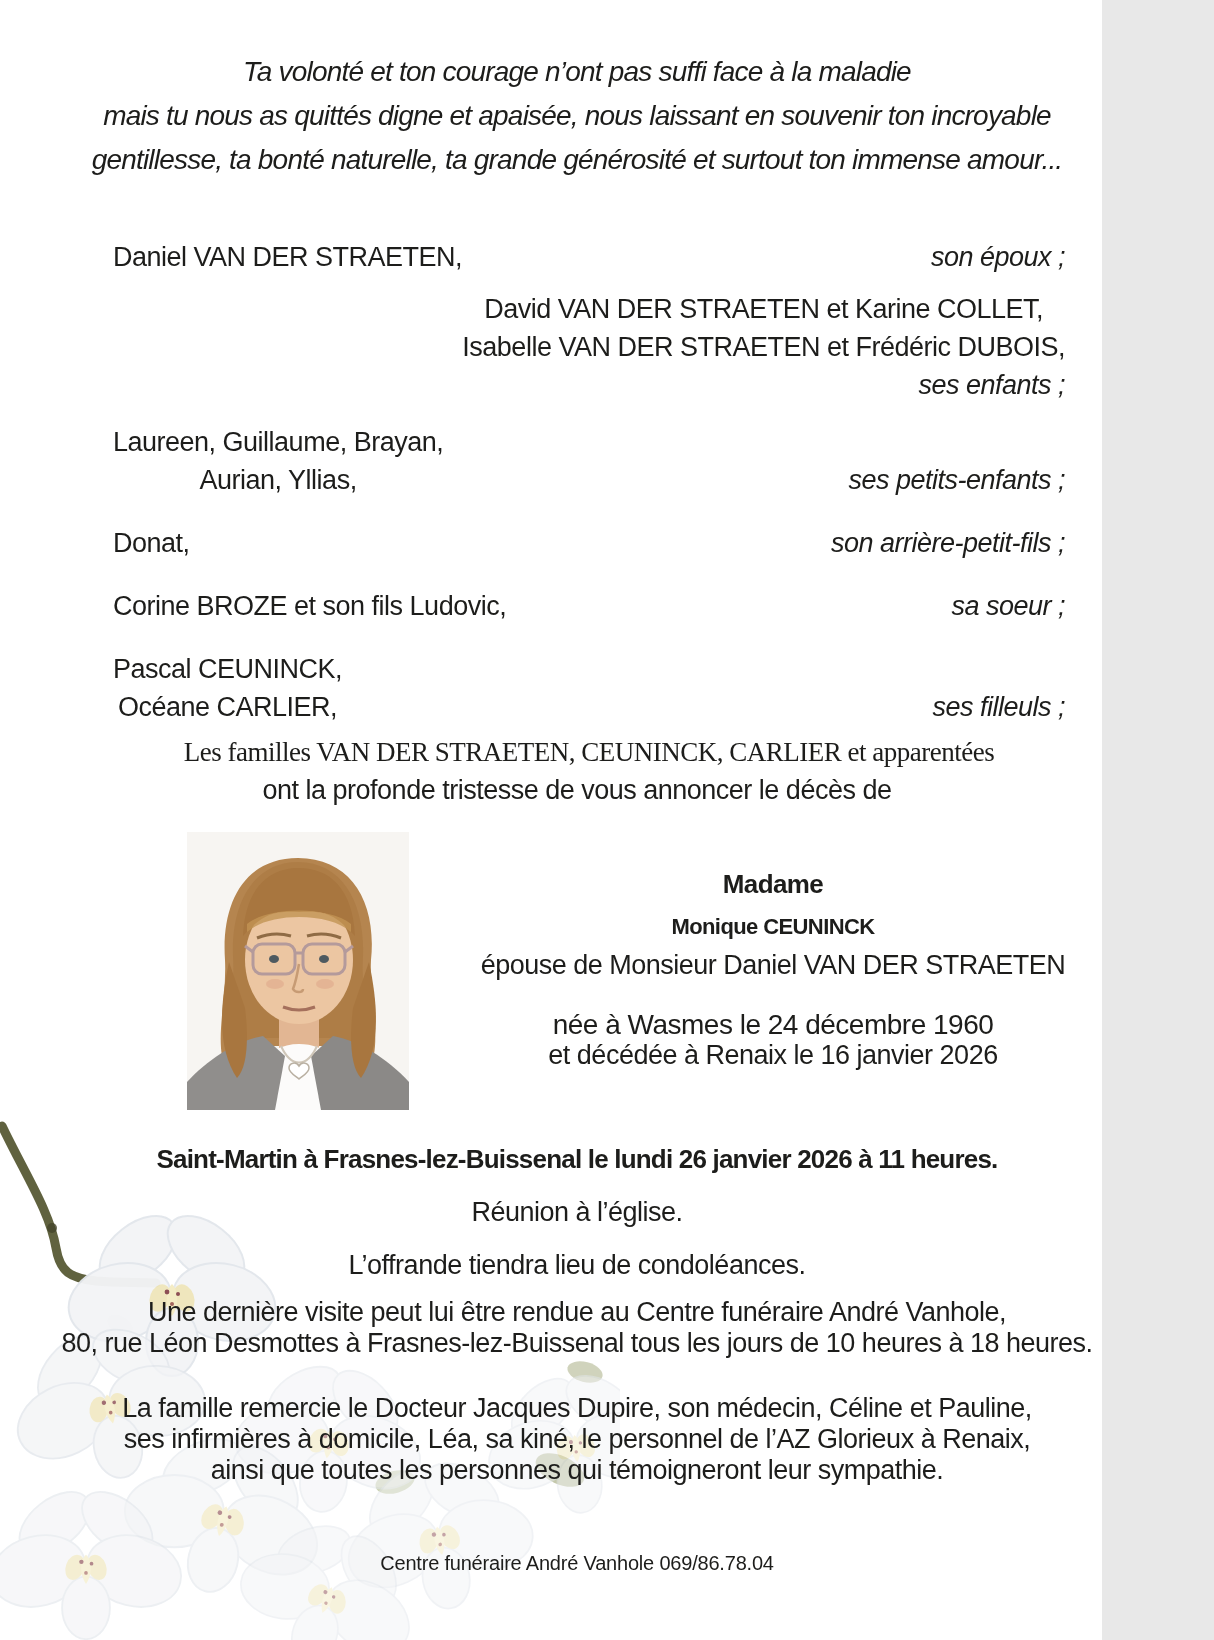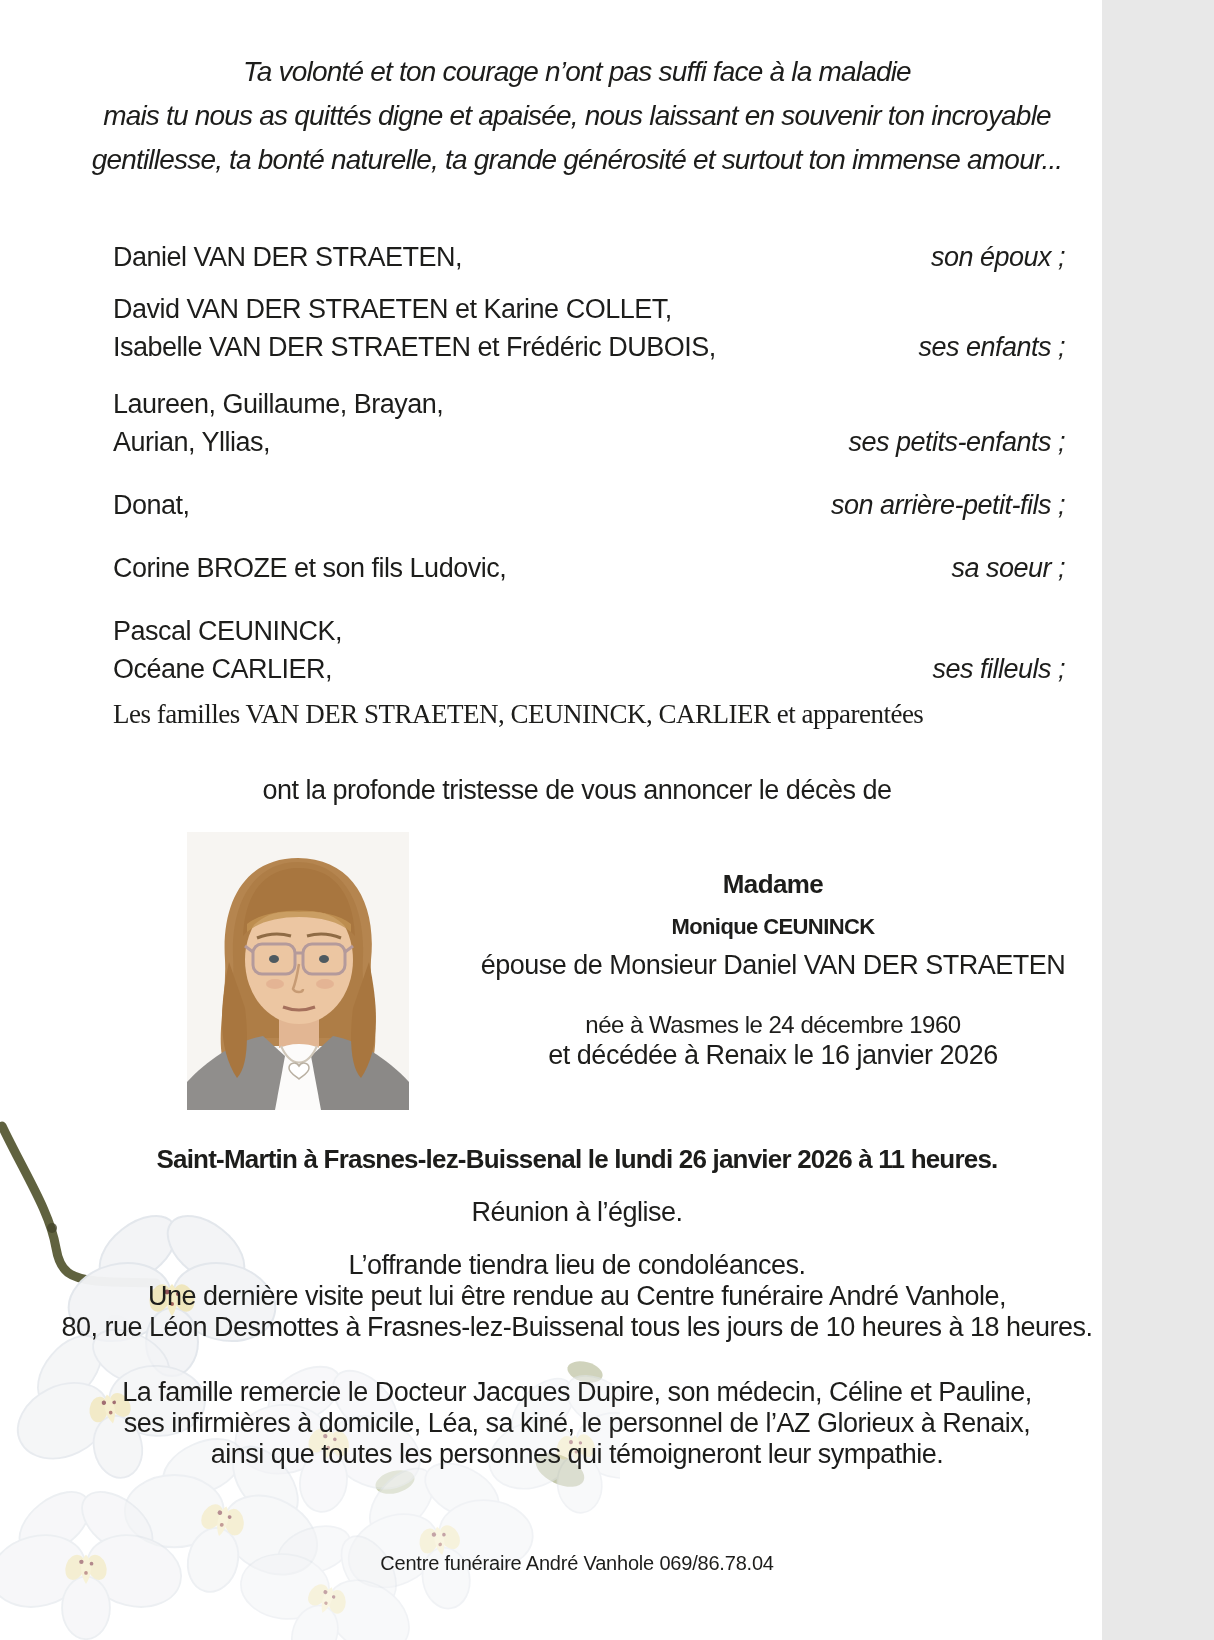--- a/index.html
+++ b/index.html
@@ -9,44 +9,44 @@
     font-family:"Liberation Sans", sans-serif;
     color:#1d1d1b; letter-spacing:-0.5px;
   }
   .layer { position:absolute; }
   .centerwrap { left:0; width:1154px; text-align:center; }
 
   
   .epitaph { top:50px; font-style:italic; font-size:28px; line-height:44px; letter-spacing:-0.8px; }
 
   
-  .family { top:238px; left:113px; width:952px; font-size:27px; }
+  .family { top:238px; left:113px; width:952px; font-size:27px;text-align:center; }
   .family-row { display:flex; justify-content:space-between; align-items:flex-end; }
   .family-row .names { line-height:38px; }
   .family-row .relation { font-style:italic; line-height:38px; white-space:nowrap; }
-  .gap14 { margin-top:14px; } .gap19 { margin-top:19px; } .gap17 { margin-top:25px; }
+  .gap14 { margin-top:14px;flex-direction:column; } .gap19 { margin-top:19px; } .gap17 { margin-top:25px; }
   .families-line { line-height:38px; margin-top:7px;font-family:Liberation Serif, serif; }
 
   .announce { top:775px; font-size:27px; line-height:30px; }
 
   
   .portrait { left:187px; top:832px; width:222px; height:278px; }
   .deceased { left:409px; top:864px; width:728px; text-align:center; }
   .d-title { font-size:26px; font-weight:bold; line-height:41px; letter-spacing:-0.6px; }
   .d-name  { font-size:22px; font-weight:bold; line-height:44px; letter-spacing:-0.6px; }
   .d-spouse{ font-size:27px; line-height:33px; }
-  .d-birth { font-size:24px; line-height:31px; margin-top:27px; }
+  .d-birth { font-size:28px; line-height:31px; margin-top:27px; }
   .d-death { font-size:27px; line-height:31px; }
 
   
   .funeral { top:1144px; font-size:27px; }
   .service { font-weight:bold; font-size:26px; line-height:30px; letter-spacing:-0.8px; }
   .meeting  { line-height:31px; margin-top:23px; }
   .offering { line-height:31px; margin-top:22px; }
-  .visit    { line-height:31px; }
+  .visit    { line-height:31px; margin-top:16px; }
   .thanks   { line-height:31px; margin-top:34px; }
 
   .footer { top:1552px; font-size:20px; letter-spacing:-0.2px; }
 
   .orchid { left:0px; top:1120px; }
 </style>
 </head>
 <body>
 
 <div class="page">

